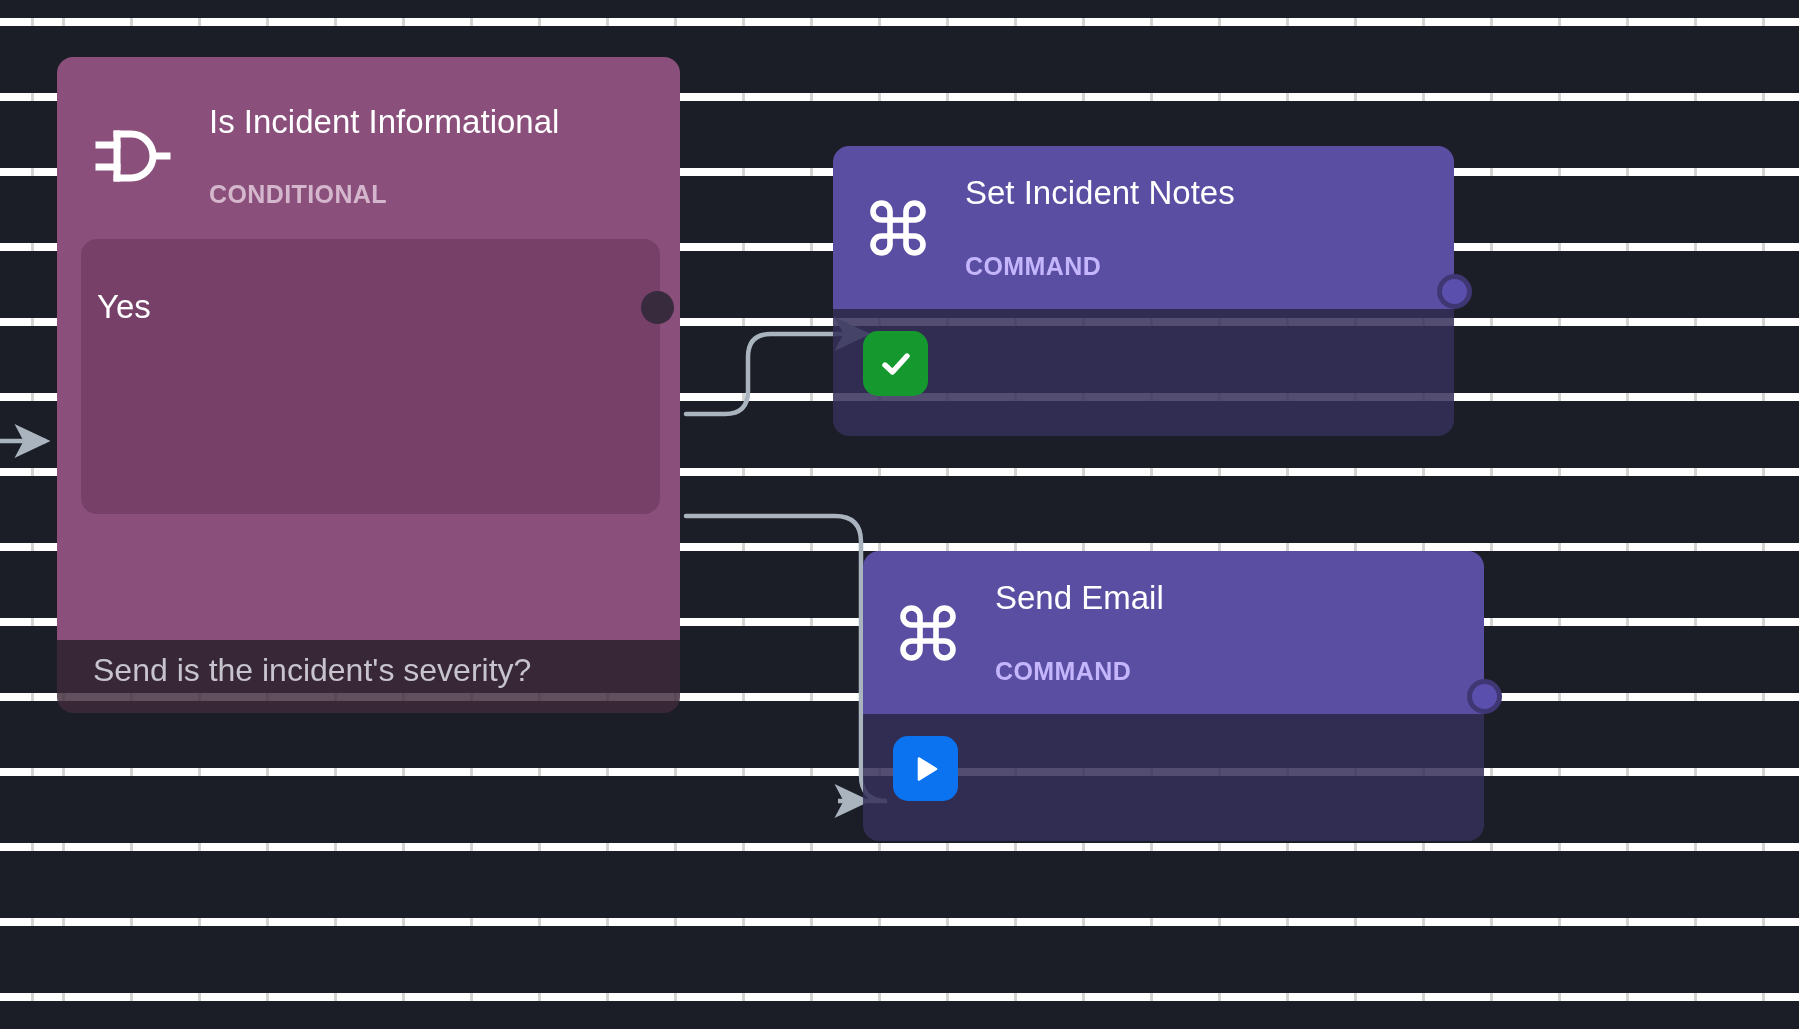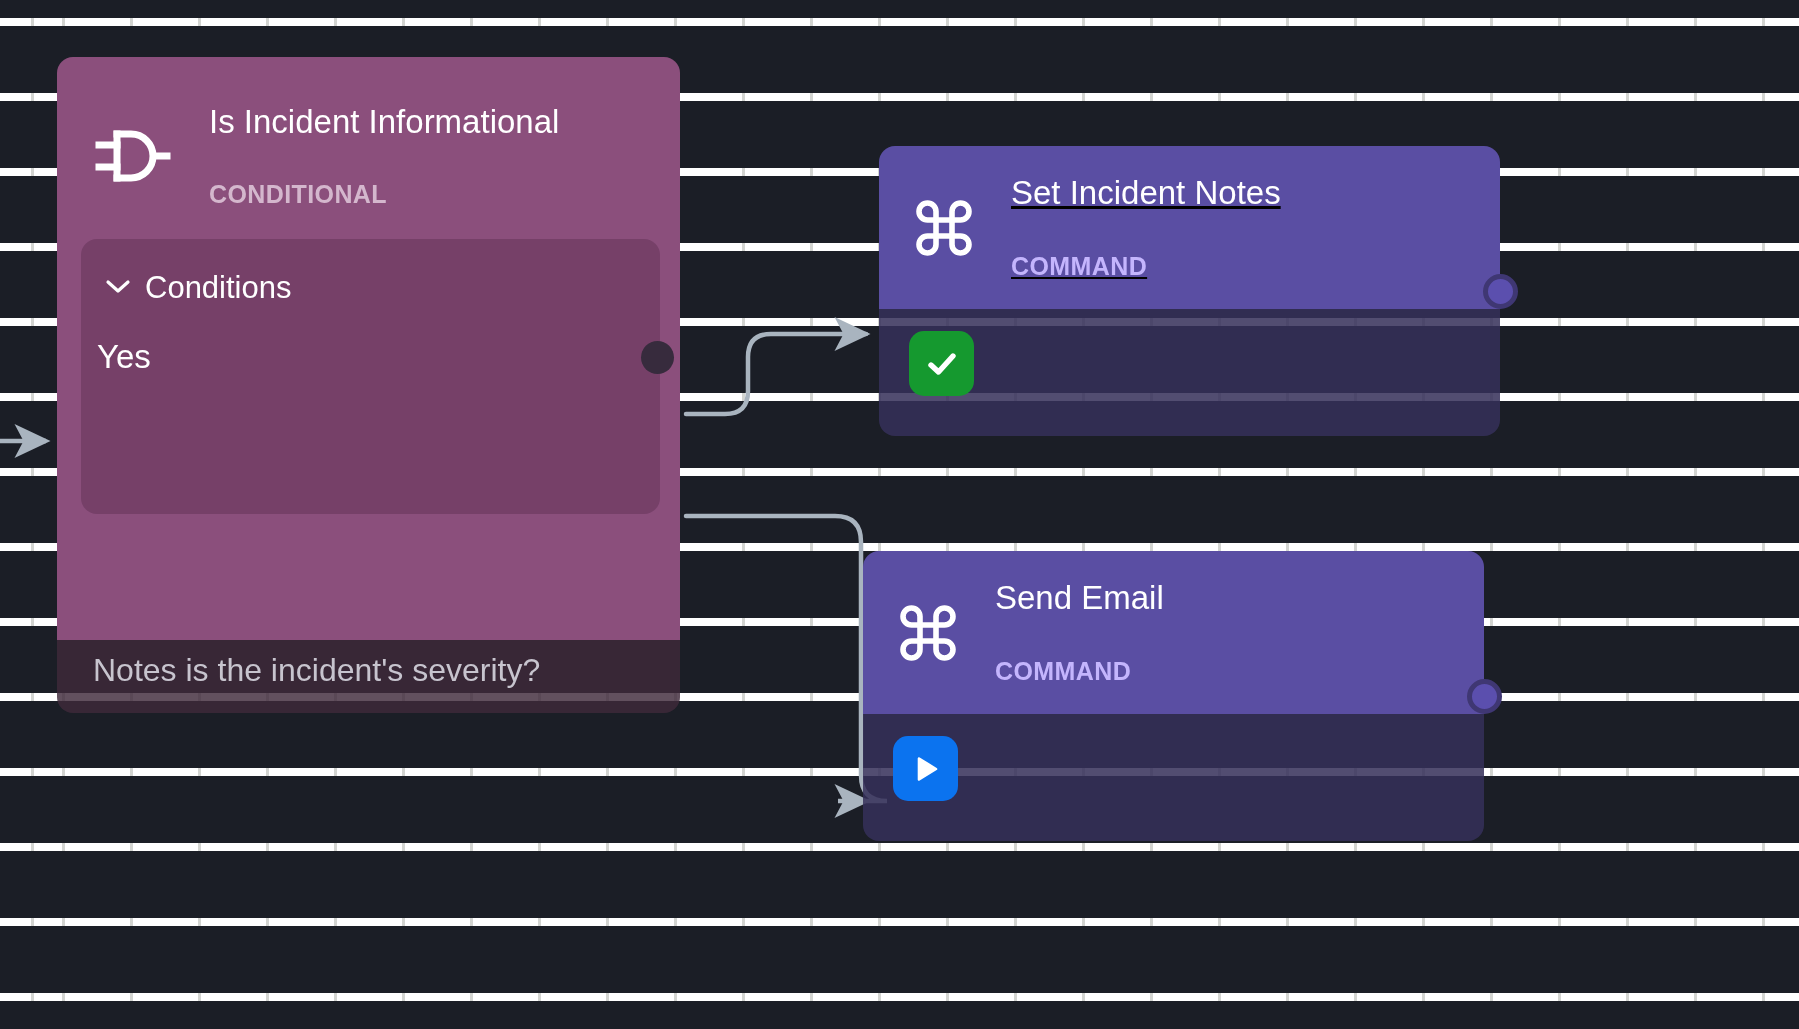--- a/index.html
+++ b/index.html
@@ -202,21 +202,21 @@
   .out-port {
     position: absolute;
     width: 35px;
     height: 35px;
     border-radius: 50%;
     background: #5b4fae;
     border: 5px solid #3f3773;
     box-sizing: border-box;
   }
 
-  #notes-node { left: 879px; top: 146px; text-decoration: underline; }
+  #notes-node { left: 833px; top: 146px; }
   #notes-port { right: -18px; top: 128px; }
 
   #email-node { left: 863px; top: 551px; }
   #email-port { right: -18px; top: 128px; }
 
   .icon-cmd { width: 58px; height: 58px; }
   .icon-gate { width: 78px; height: 58px; }
   .icon-gap-wide { width: 38px; }
 </style>
 </head>
@@ -258,39 +258,31 @@
             </svg>
           </span>
           <span class="icon-gap-wide"></span>
           <span class="node-titles">
             <span class="node-title">Is Incident Informational</span>
             <span class="node-subtitle">CONDITIONAL</span>
           </span>
         </div>
 
         <div class="cond-panel">
-          <div class="cond-panel-header">
-            <span>
-              <svg width="26" height="16" viewBox="0 0 26 16">
-                <path d="M3,4 L13,13 L23,4" fill="none" stroke="#ffffff" stroke-width="3.2" stroke-linecap="round" stroke-linejoin="round"></path>
-              </svg>
-            </span>
-            <span class="cond-panel-title">Conditions</span>
-          </div>
 
           <div class="cond-row">
             <span class="cond-row-label">Yes</span>
             <span class="port port-yes"></span>
           </div>
 
         </div>
       </div>
 
       <div id="cond-foot">
-        <div id="cond-question">Notes is the incident's severity?</div>
+        <div id="cond-question">Send is the incident's severity?</div>
 
       </div>
 
     </div>
   </div>
 
   <div class="node cmd-node" id="notes-node">
     <div class="node-inner">
       <div class="cmd-head node-header">
         <span class="node-icon icon-cmd">

